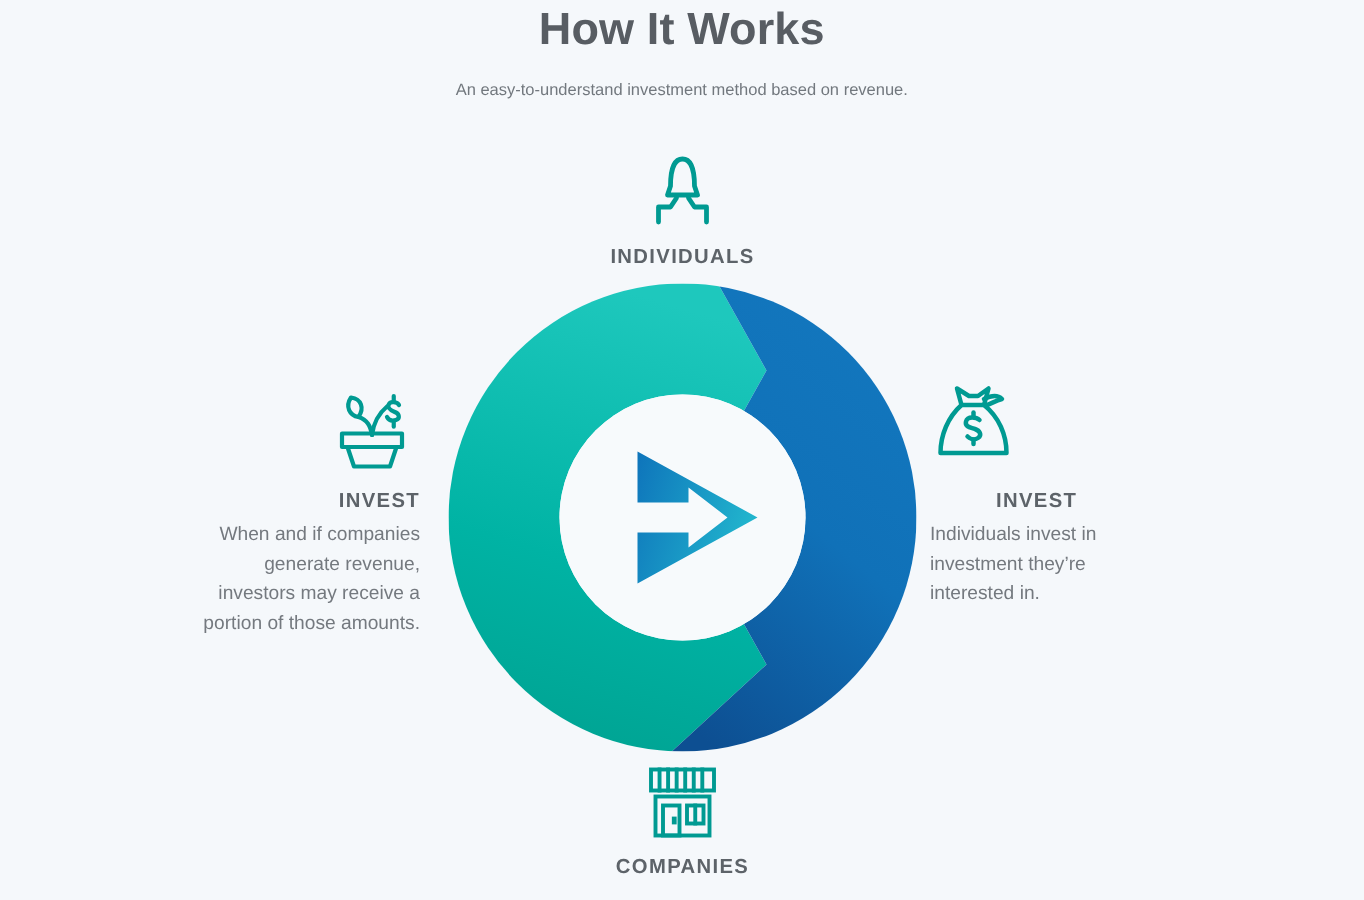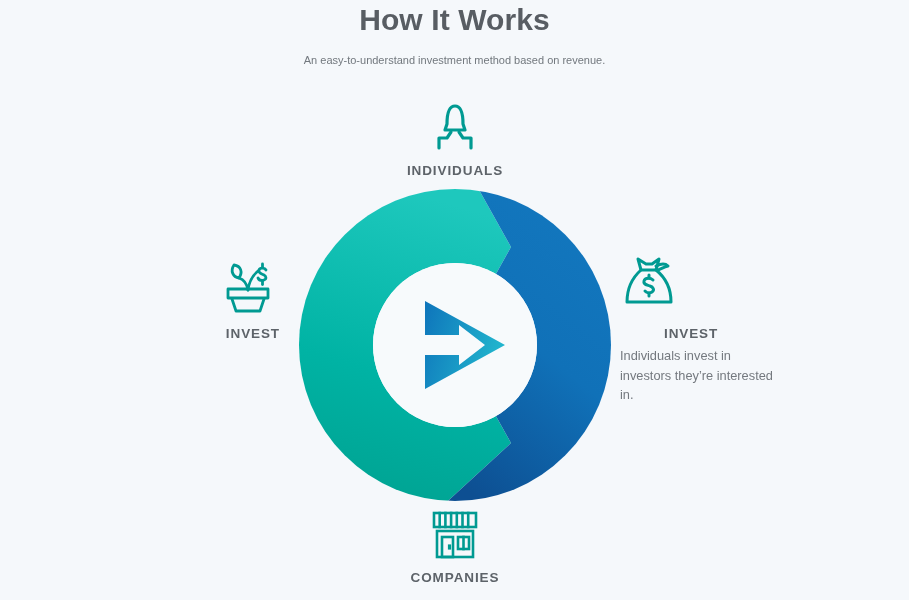--- a/index.html
+++ b/index.html
@@ -243,21 +243,21 @@
           <path d="M 21 18 L 18 7 L 26 12 L 32 12 L 39 7 L 36 18"></path>
           <path d="M 36 14 C 42 11 46 12 48 14 C 44 15 41 17 38 18"></path>
           <path d="M 21 18 C 12 26 7 38 7 50 L 51 50 C 51 38 46 26 36 18 Z"></path>
           <path d="M 33 28 C 31 26 25 25 24 29 C 23 33 28 33 30 34 C 33 35 35 38 32 40 C 29 42 26 40 25 39"></path>
           <path d="M 29 23 L 29 26"></path>
           <path d="M 29 41 L 29 44"></path>
         </g>
       </svg>
     </div>
     <div class="node-label">INVEST</div>
-    <div class="node-desc">Individuals invest in investors they’re interested in.</div>
+    <div class="node-desc">Individuals invest in investment they’re interested in.</div>
   </div>
 
   <div class="node node-companies">
     <div class="icon-box">
       <svg class="icon-svg" width="58" height="50" viewBox="0 0 58 50">
         <g fill="none" stroke="#009a92" stroke-width="2.6" stroke-linecap="square" stroke-linejoin="miter">
           <rect x="8" y="3" width="42" height="14"></rect>
           <path d="M 13.7 3 L 13.7 17 M 19.4 3 L 19.4 17 M 25.1 3 L 25.1 17 M 30.8 3 L 30.8 17 M 36.5 3 L 36.5 17 M 42.2 3 L 42.2 17"></path>
           <rect x="11" y="21" width="36" height="26"></rect>
           <rect x="16" y="27" width="11" height="20"></rect>
@@ -284,15 +284,16 @@
           <path d="M 44.5 12 L 44.5 15.5"></path>
           <path d="M 44.5 29 L 44.5 32.5"></path>
 
           <rect x="10" y="37" width="40" height="9"></rect>
 
           <path d="M 14 47 L 18 59 L 42 59 L 46 47"></path>
         </g>
       </svg>
     </div>
     <div class="node-label">INVEST</div>
+    <div class="node-desc">When and if companies generate revenue, investors may receive a portion of those amounts.</div>
   </div>
 
 </div>
 
 </body></html>

